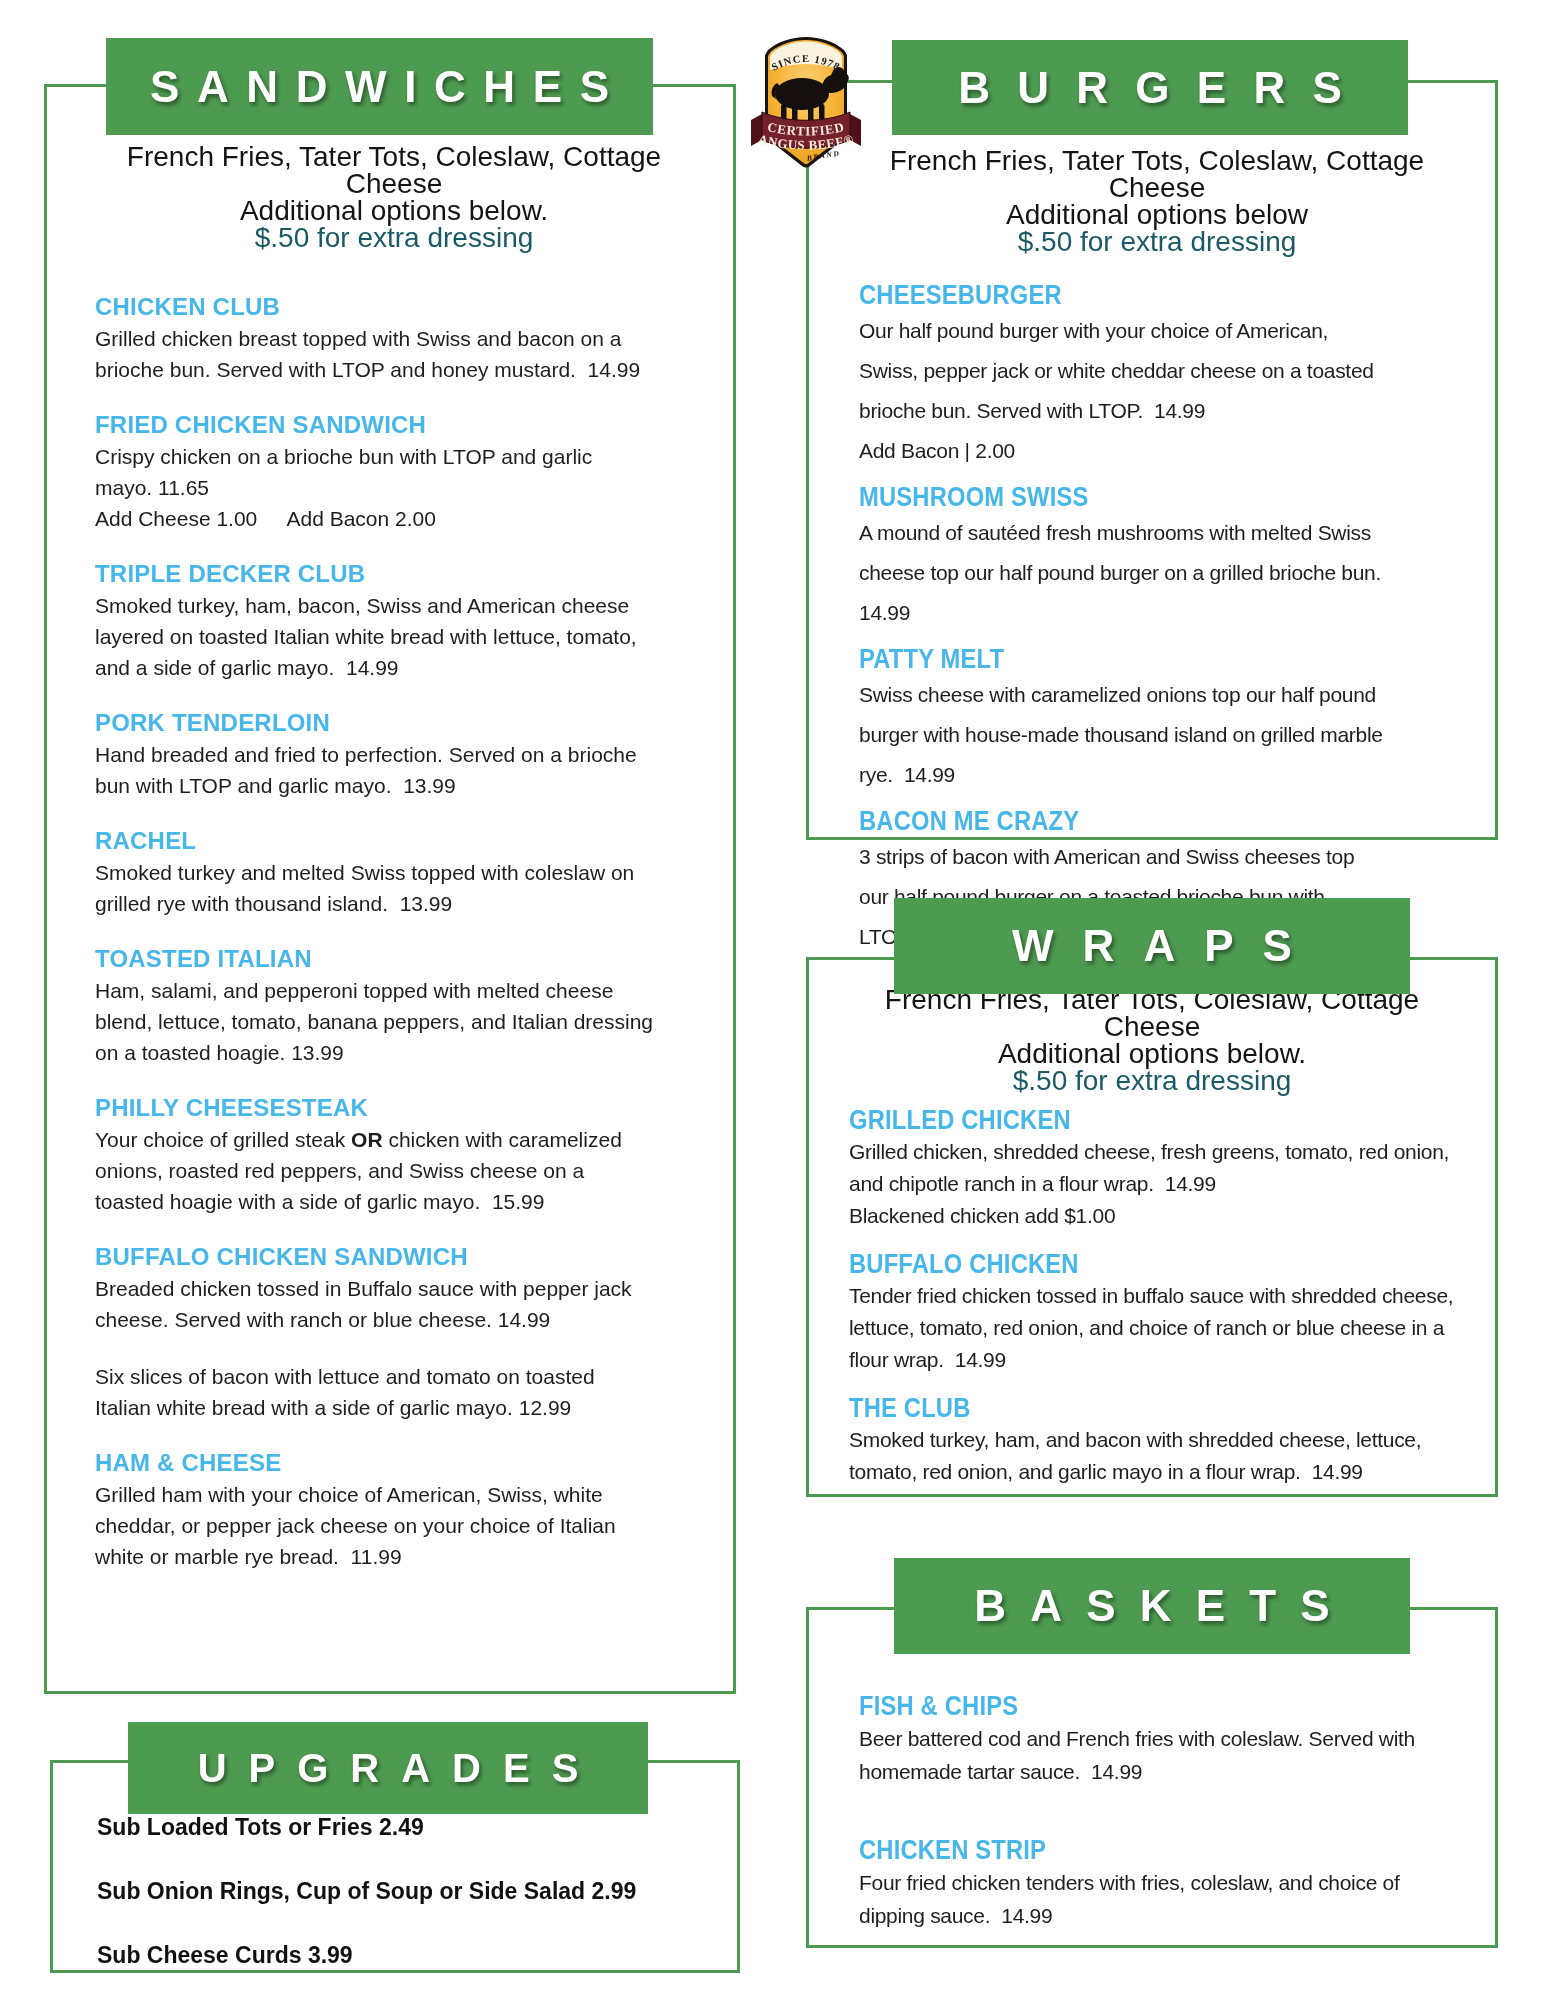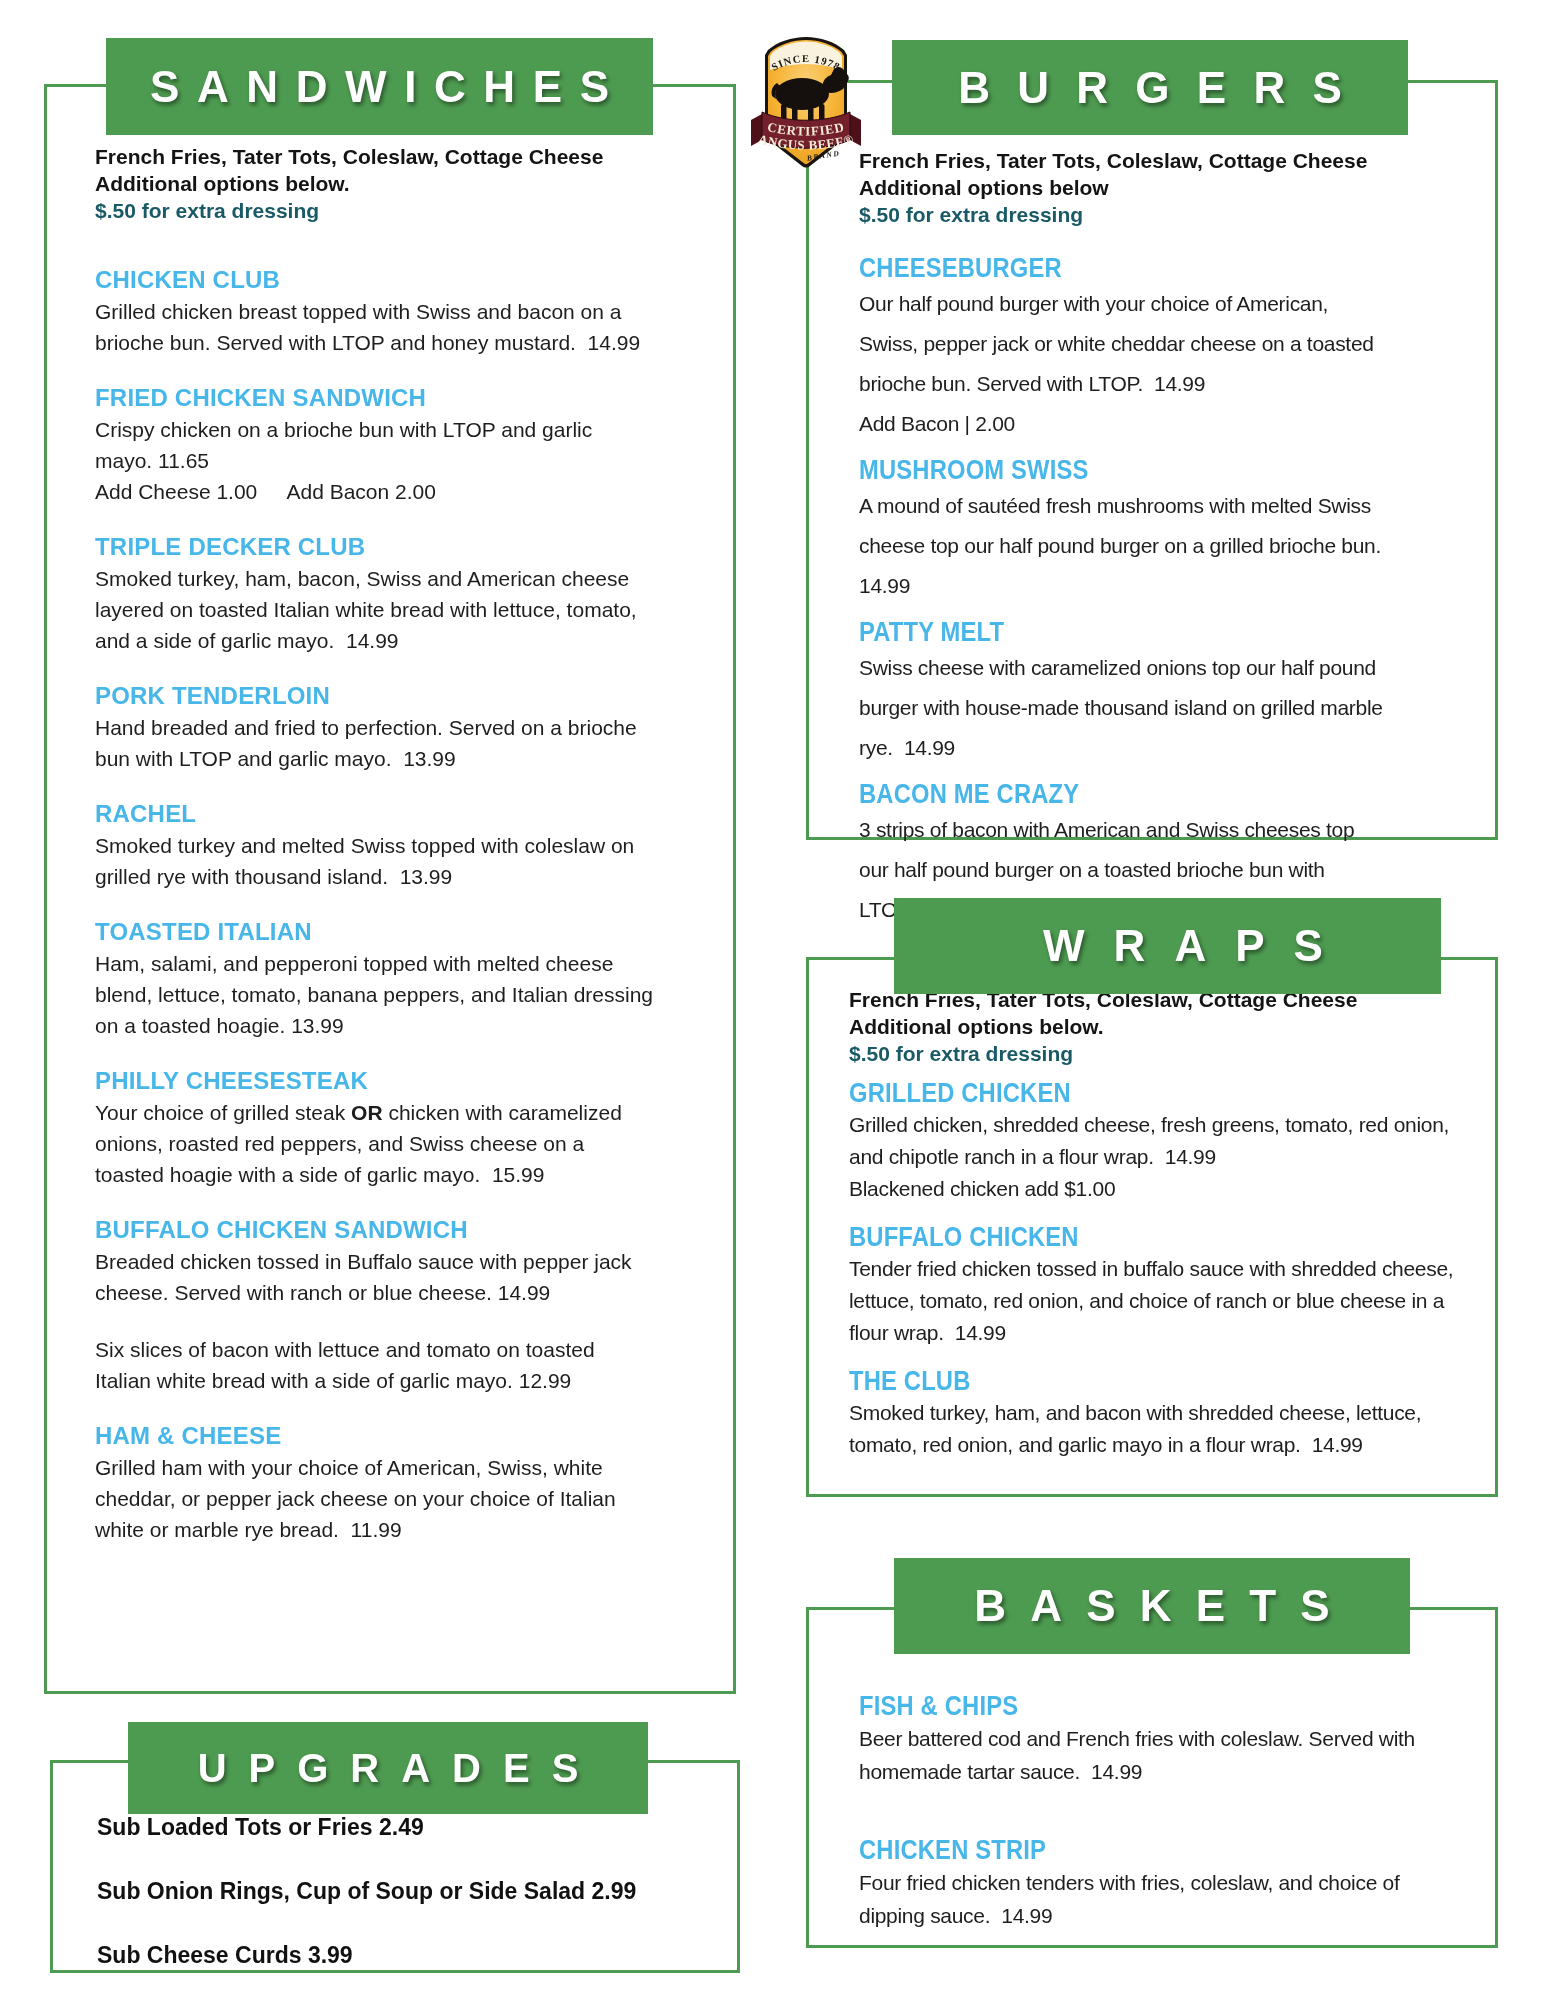--- a/index.html
+++ b/index.html
@@ -23,21 +23,21 @@
     text-shadow:2px 3px 4px rgba(0,0,0,0.45);
     white-space:nowrap;
   }
   .ls-sand{letter-spacing:0.40em;text-indent:0.40em;}
   .ls-burg{letter-spacing:0.62em;text-indent:0.62em;}
   .ls-wrap{letter-spacing:0.66em;text-indent:0.66em;}
   .ls-bask{letter-spacing:0.55em;text-indent:0.55em;}
   .ls-upgr{letter-spacing:0.55em;text-indent:0.55em;font-size:40px;}
   .box-content{position:relative;width:100%;height:100%;box-sizing:border-box;}
   .subtitle{
-    font-weight:700;font-size:21px;line-height:27px;color:#141414;
+    text-align:center;font-weight:400;font-size:28px;line-height:27px;color:#141414;
   }
   .subtitle .teal{color:var(--teal);}
   .item-name{
     color:var(--blue);font-weight:700;font-size:24px;line-height:28px;margin-bottom:2px;
     letter-spacing:0.2px;
   }
   .cond .item-name{
     font-size:27px;transform:scaleX(0.88);transform-origin:left center;
   }
   .item-desc{
@@ -171,21 +171,21 @@
       <div class="item">
         <div class="item-name">BUFFALO CHICKEN</div>
         <div class="item-desc">Tender fried chicken tossed in buffalo sauce with shredded cheese, lettuce, tomato, red onion, and choice of ranch or blue cheese in a flour wrap.&nbsp; 14.99</div>
       </div>
       <div class="item">
         <div class="item-name">THE CLUB</div>
         <div class="item-desc">Smoked turkey, ham, and bacon with shredded cheese, lettuce, tomato, red onion, and garlic mayo in a flour wrap.&nbsp; 14.99</div>
       </div>
     </div>
   </div>
-  <div class="sec-header ls-wrap" style="left:894px;top:898px;width:516px;height:96px;padding-left:31px;">WRAPS</div>
+  <div class="sec-header ls-wrap" style="left:894px;top:898px;width:516px;height:96px;">WRAPS</div>
 
   <div class="box cond" id="baskets-box" style="left:806px;top:1607px;width:692px;height:341px;">
     <div class="box-content">
       <div class="item">
         <div class="item-name">FISH &amp; CHIPS</div>
         <div class="item-desc">Beer battered cod and French fries with coleslaw. Served with homemade tartar sauce.&nbsp; 14.99</div>
       </div>
       <div class="item">
         <div class="item-name">CHICKEN STRIP</div>
         <div class="item-desc">Four fried chicken tenders with fries, coleslaw, and choice of dipping sauce.&nbsp; 14.99</div>

